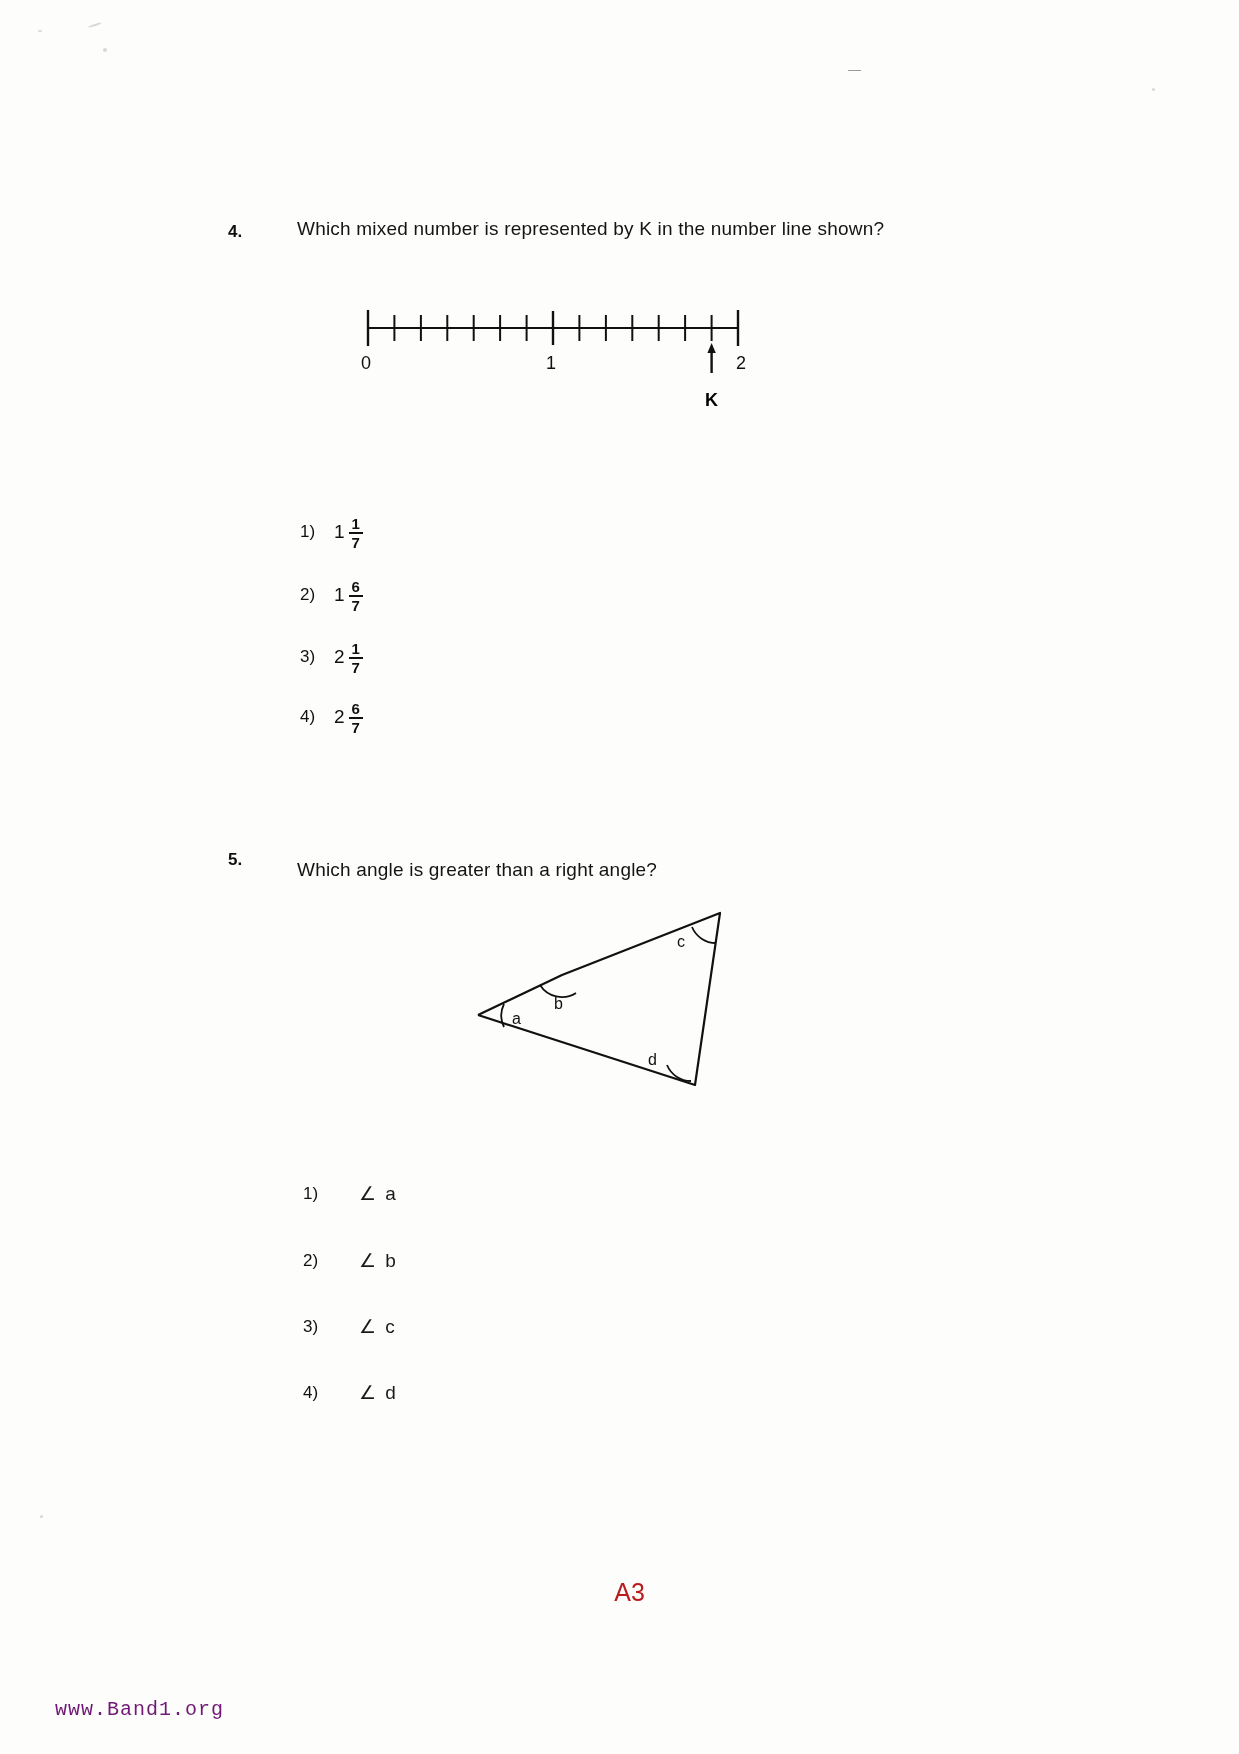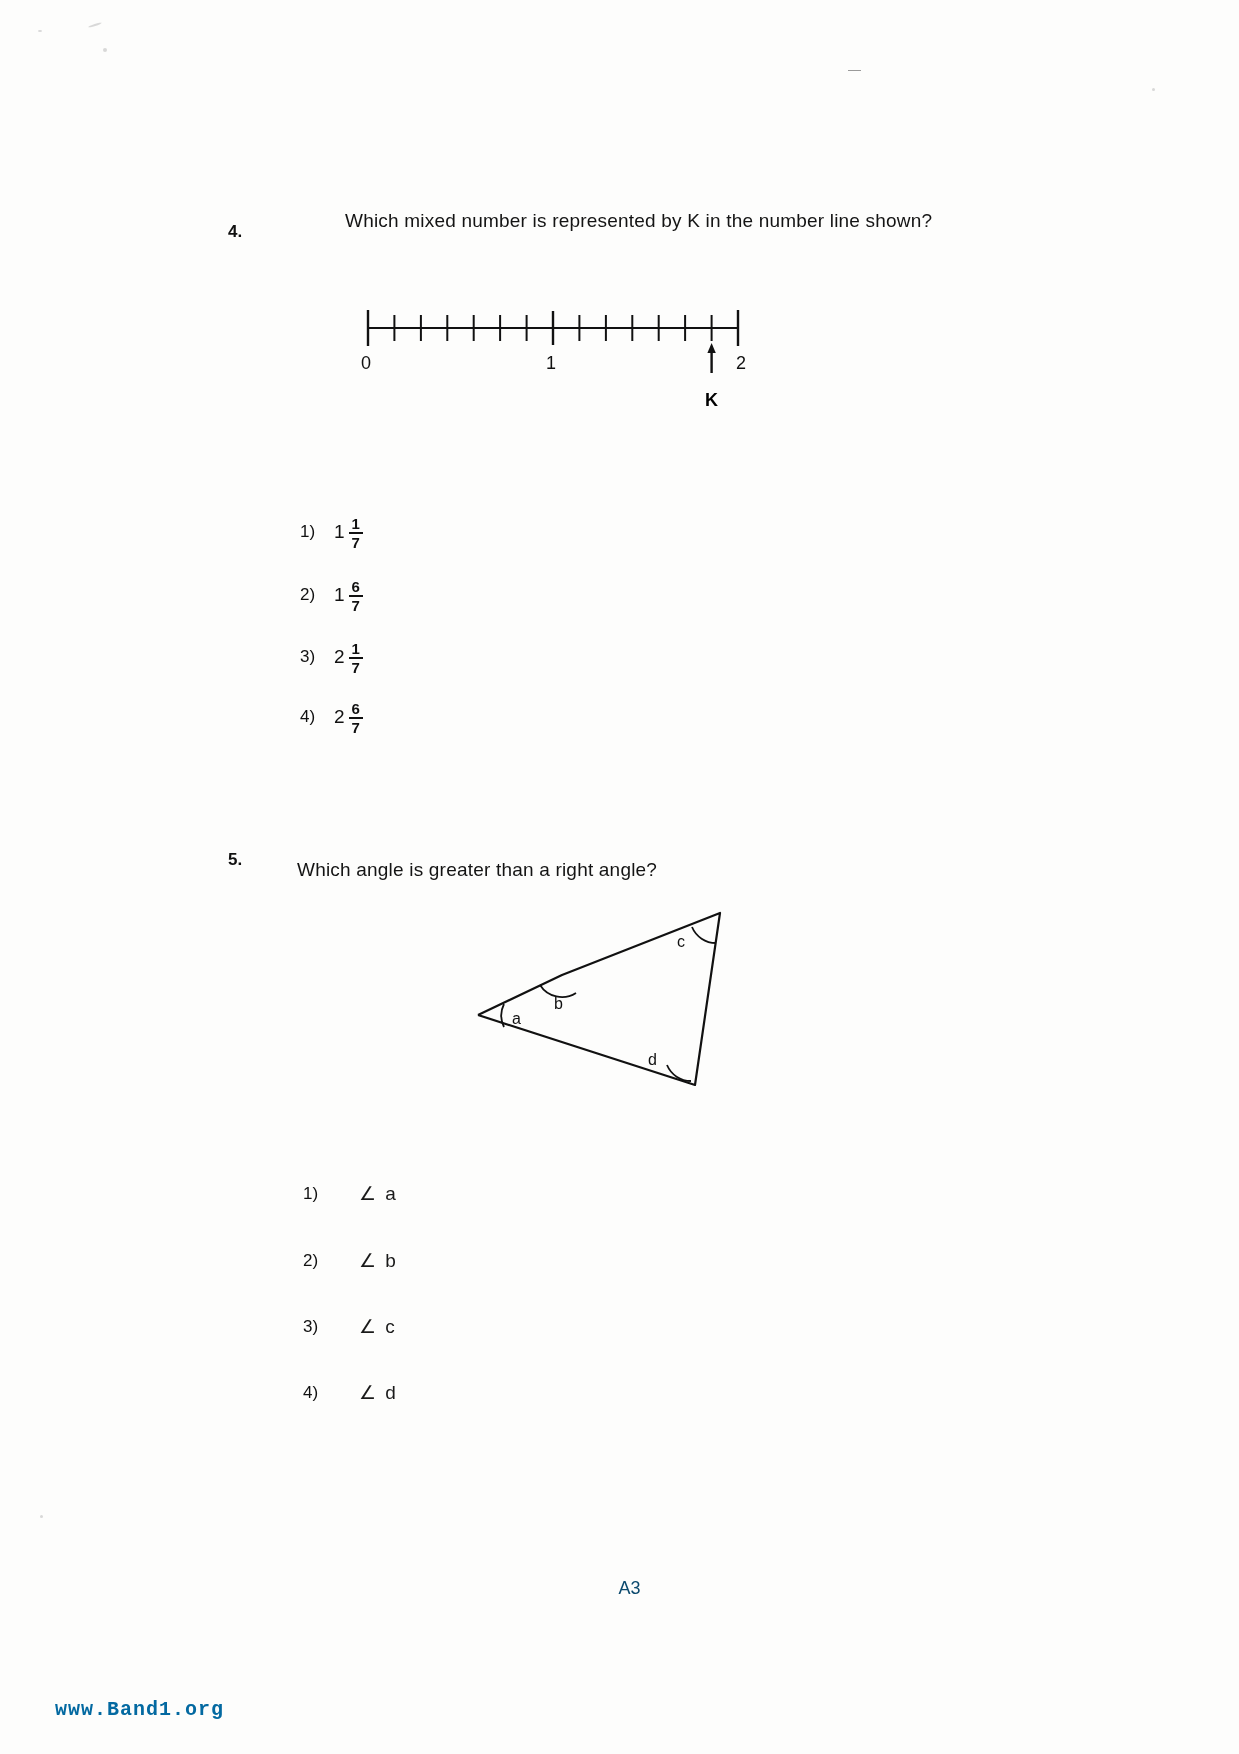--- a/index.html
+++ b/index.html
@@ -131,50 +131,49 @@
     color: #111;
   }
 
   
   .page-code {
     position: absolute;
     left: 0;
     right: 0;
     text-align: center;
     top: 1578px;
-    font-size: 18px;
-    color: #0c4a6e;
+    font-size: 25px;
+    color: #b91c1c;
     padding-left: 20px;
   }
   .watermark {
     position: absolute;
     left: 55px;
     top: 1698px;
     font-family: "Liberation Mono", monospace;
     font-size: 20px;
     letter-spacing: 1px;
-    color: #0369a1;
-    font-weight: bold;
+    color: #701a75;
   }
 </style>
 </head>
 <body>
 
 <div class="page">
 
   <div class="speck" style="left:38px;top:30px;width:4px;height:2px;"></div>
   <div class="speck" style="left:88px;top:24px;width:14px;height:2px;transform:rotate(-18deg);"></div>
   <div class="speck" style="left:103px;top:48px;width:4px;height:4px;"></div>
   <div class="speck" style="left:1152px;top:88px;width:3px;height:3px;"></div>
   <div class="speck" style="left:40px;top:1515px;width:3px;height:3px;"></div>
   <div class="scan-mark" style="left:848px;top:62px;">―</div>
 
   <div class="question-block" style="left:0;top:0;width:1239px;height:760px;">
     <div class="q-number" style="left:228px;top:222px;">4.</div>
-    <div class="q-text" style="left:297px;top:210px;margin-left:48px;">Which mixed number is represented by K in the number line shown?</div>
+    <div class="q-text" style="left:297px;top:218px;">Which mixed number is represented by K in the number line shown?</div>
 
     <div class="numline-wrap">
       <svg width="390" height="120" viewBox="0 0 390 120">
 
         <line x1="10" y1="33" x2="380" y2="33" stroke="#111" stroke-width="2.2"></line>
 
         <line x1="10" y1="15" x2="10" y2="51" stroke="#111" stroke-width="2.4"></line>
         <line x1="380" y1="15" x2="380" y2="51" stroke="#111" stroke-width="2.4"></line>
 
         <line x1="195" y1="16" x2="195" y2="50" stroke="#111" stroke-width="2.4"></line>

